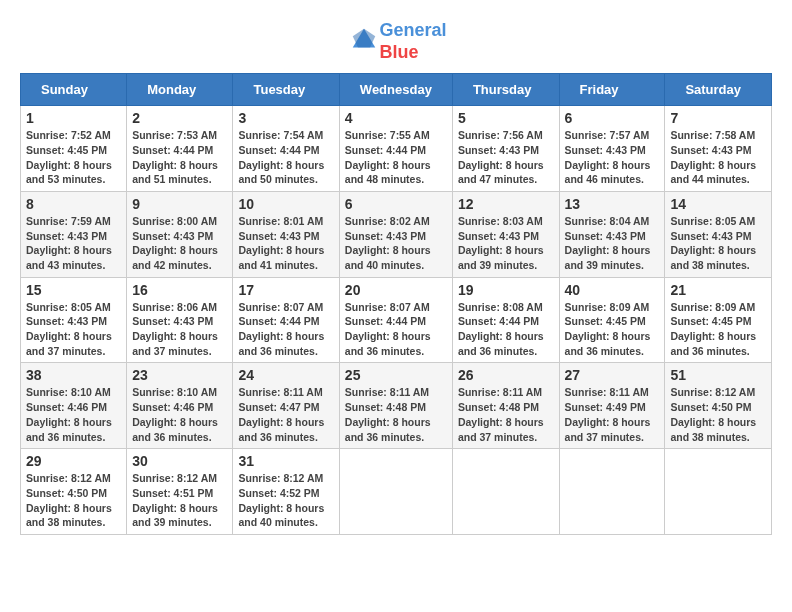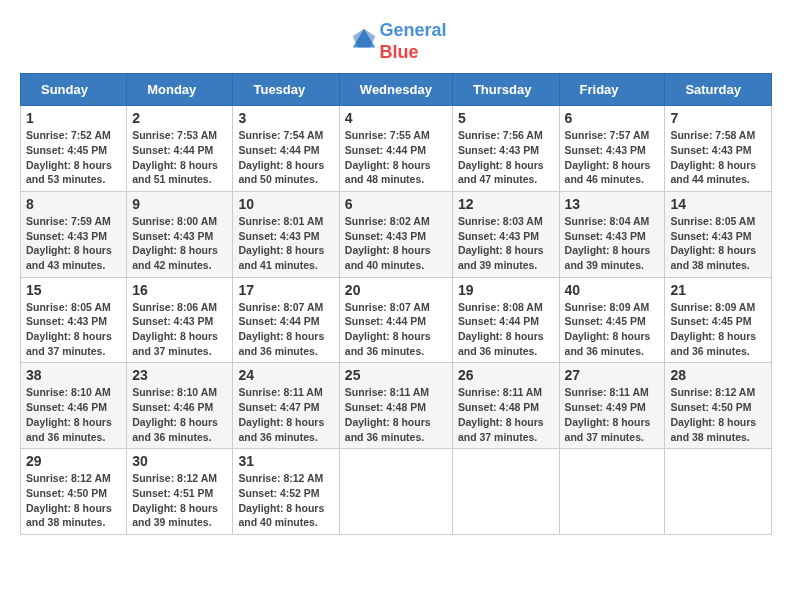--- a/index.html
+++ b/index.html
@@ -340,21 +340,21 @@
         </td>
         <td>
           <span class="day-num">27</span>
           <span class="day-info">
             Sunrise: 8:11 AM<br>
             Sunset: 4:49 PM<br>
             Daylight: 8 hours<br>and 37 minutes.
           </span>
         </td>
         <td>
-          <span class="day-num">28</span>
+          <span class="day-num">51</span>
           <span class="day-info">
             Sunrise: 8:12 AM<br>
             Sunset: 4:50 PM<br>
             Daylight: 8 hours<br>and 38 minutes.
           </span>
         </td>
       </tr>
       <tr>
         <td>
           <span class="day-num">29</span>

